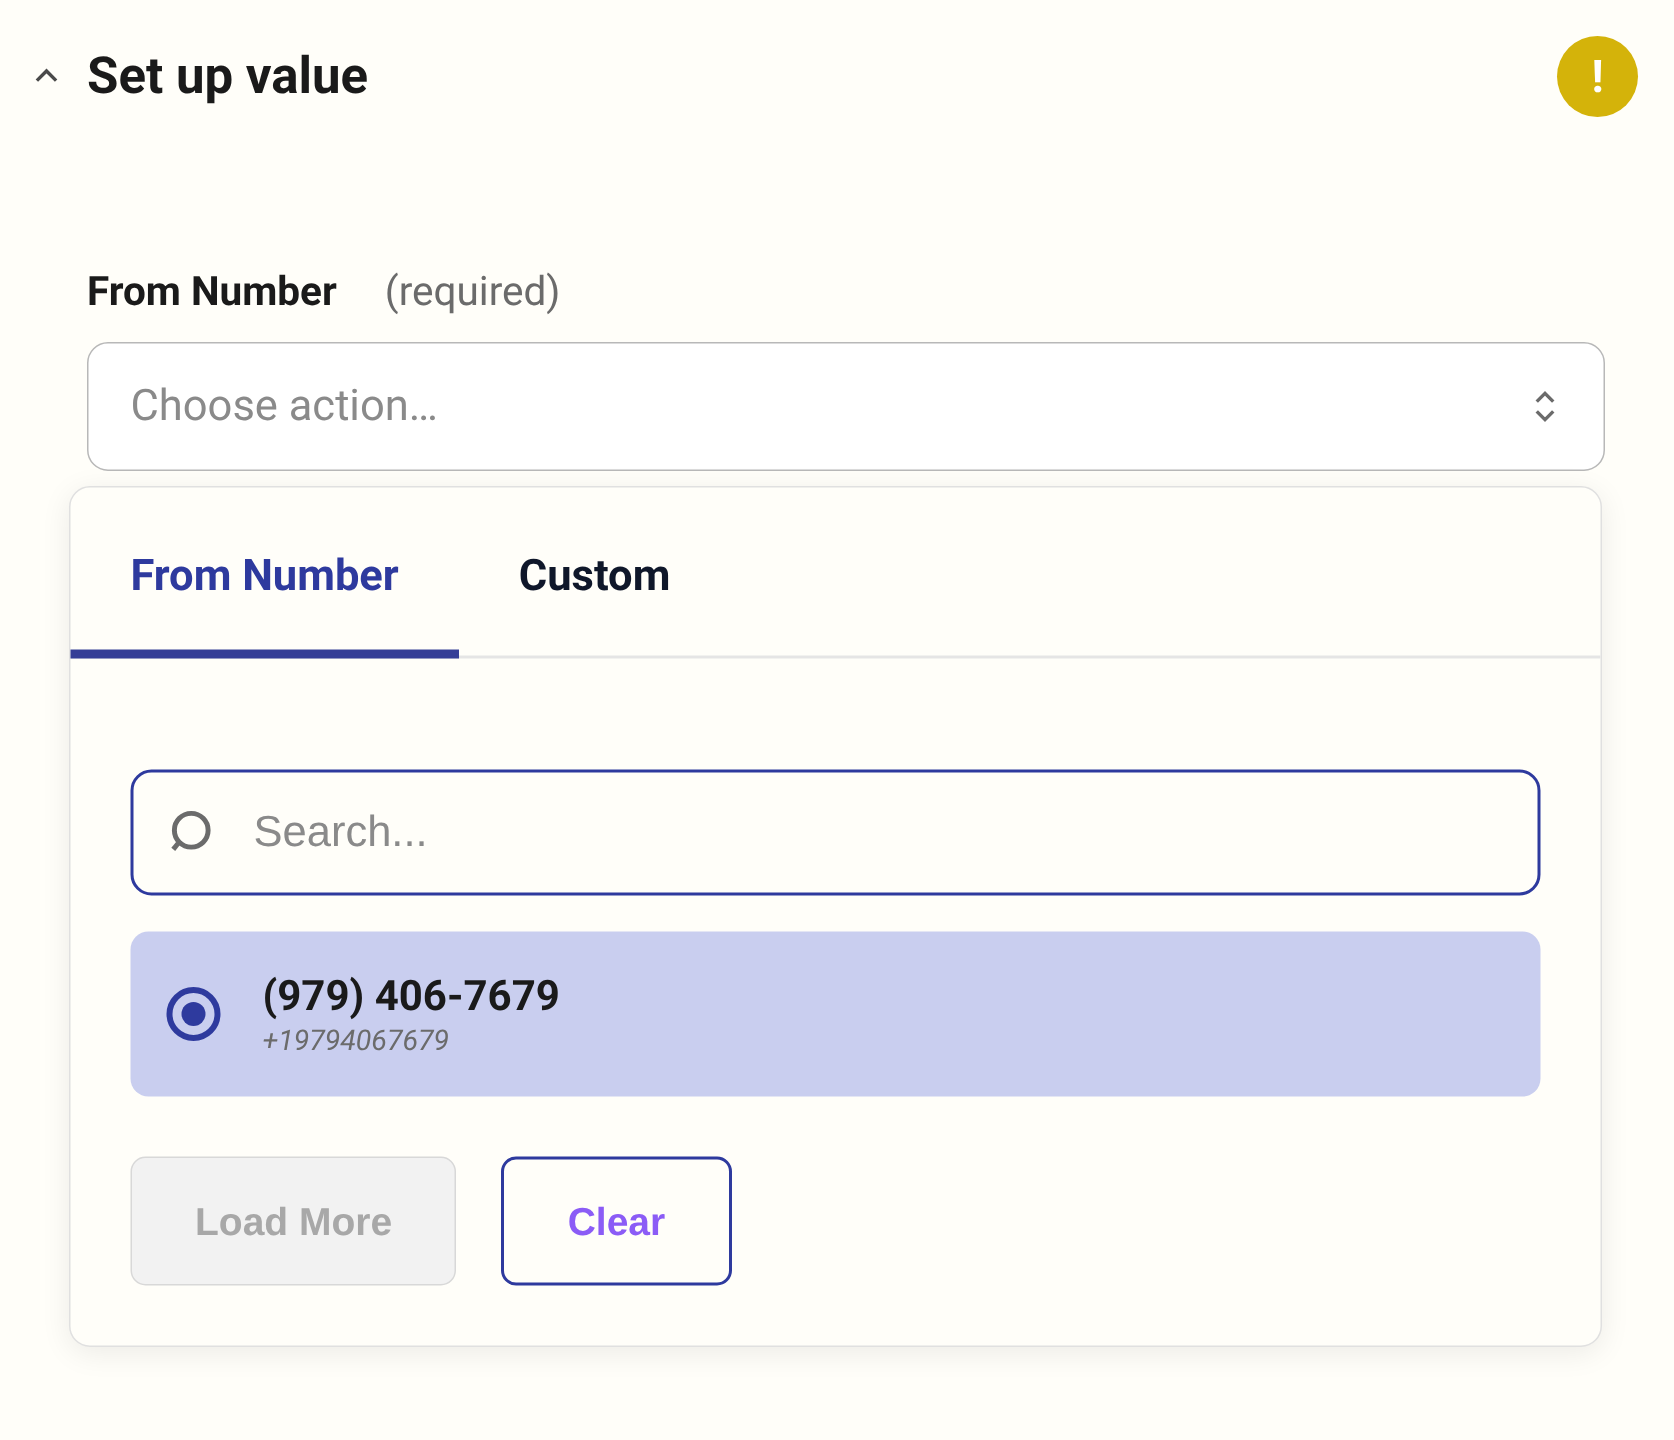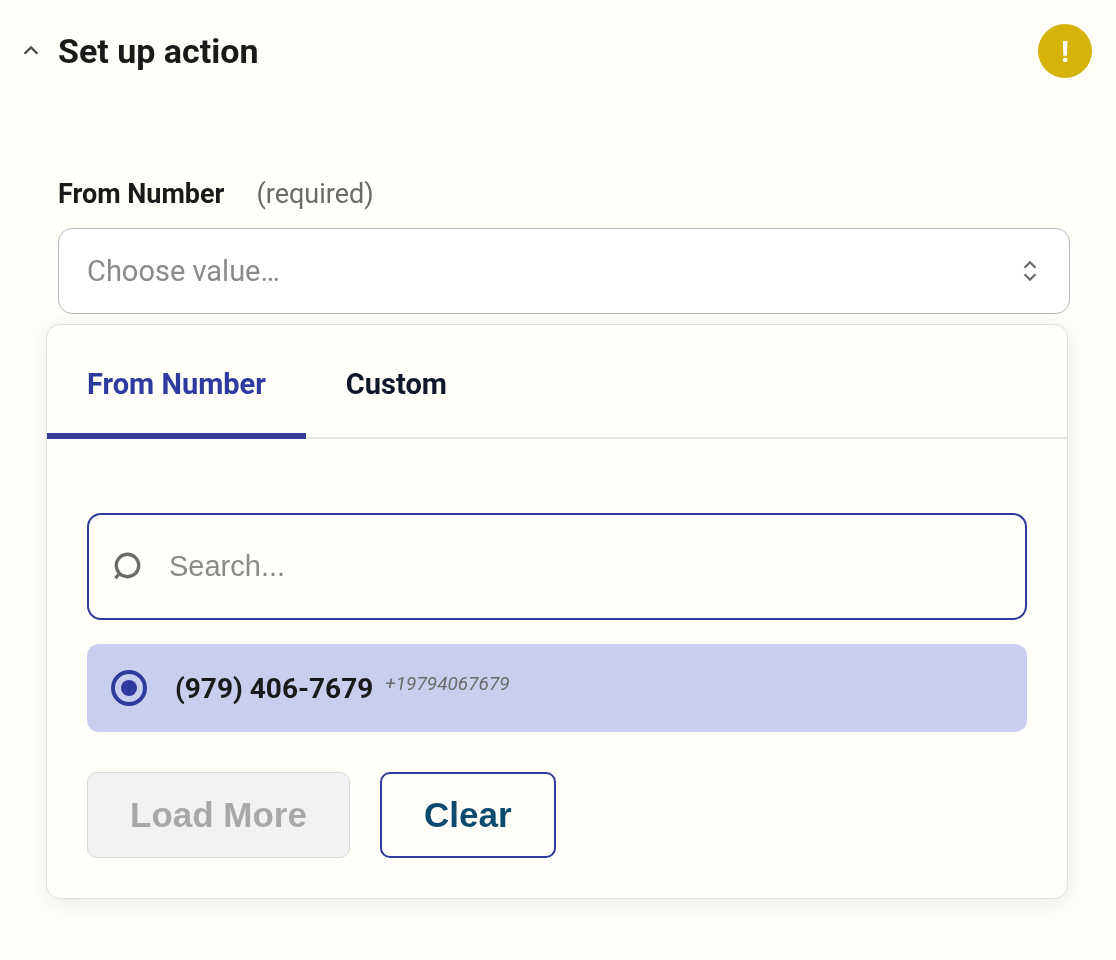--- a/index.html
+++ b/index.html
@@ -146,21 +146,21 @@
     }
     .panel-body {
       padding: 74px 40px 40px 40px;
     }
     .search-wrapper {
       position: relative;
       margin-bottom: 24px;
     }
     .search-input {
       width: 100%;
-      height: 107px;
+      height: 84px;
       border: 2.5px solid #2e3a9e;
       border-radius: 14px;
       padding: 0 24px 0 80px;
       font-size: 29px;
       color: #1a1a1a;
       background: #fffef9;
       outline: none;
     }
     .search-input::placeholder {
       color: #8a8a8a;
@@ -201,92 +201,92 @@
       flex-shrink: 0;
     }
     .radio-inner {
       width: 16px;
       height: 16px;
       background: #2e3a9e;
       border-radius: 50%;
     }
     .option-text {
       display: flex;
-      flex-direction: row;
-      gap: 12px;
+      flex-direction: column;
+      gap: 2px;
     }
     .option-primary {
       font-size: 28px;
       font-weight: 700;
       color: #1a1a1a;
     }
     .option-secondary {
       font-size: 19px;
       color: #6b6b6b;
       font-style: italic;
     }
     .button-row {
       display: flex;
       gap: 30px;
     }
     .btn {
       height: 86px;
       padding: 0 42px;
       border-radius: 10px;
-      font-size: 35px;
+      font-size: 26px;
       font-weight: 700;
       cursor: pointer;
       display: flex;
       align-items: center;
       justify-content: center;
     }
     .btn-load-more {
       background: #f2f2f2;
       border: 1px solid #d8d8d8;
       color: #a8a8a8;
       cursor: not-allowed;
     }
     .btn-clear {
       background: #fffef9;
       border: 2px solid #2e3a9e;
-      color: #0c4a6e;
+      color: #8b5cf6;
     }
     .hidden-row {
       position: absolute;
       right: 48px;
       height: 50px;
       width: 20px;
       border-right: 2px solid #c0c0c0;
     }
   </style>
 </head>
 <body>
 
 <div class="header">
   <div class="header-left">
     <div class="chevron-up">
       <svg viewBox="0 0 24 24">
         <polyline points="5 15 12 8 19 15"></polyline>
       </svg>
     </div>
-    <h2 class="header-title">Set up action</h2>
+    <h2 class="header-title">Set up value</h2>
   </div>
   <div class="warning-badge">
     <span>!</span>
   </div>
 </div>
 
 <div class="content">
   <div class="field-label-row">
     <span class="field-label">From Number</span>
     <span class="field-required">(required)</span>
   </div>
 
   <div class="dropdown-trigger">
-    <span class="dropdown-placeholder">Choose value…</span>
+    <span class="dropdown-placeholder">Choose action…</span>
     <div class="dropdown-chevrons">
       <svg viewBox="0 0 24 12">
           <polyline points="6 9 12 3 18 9"></polyline>
         </svg>
       <svg viewBox="0 0 24 12">
           <polyline points="6 3 12 9 18 3"></polyline>
         </svg>
     </div>
   </div>
 

